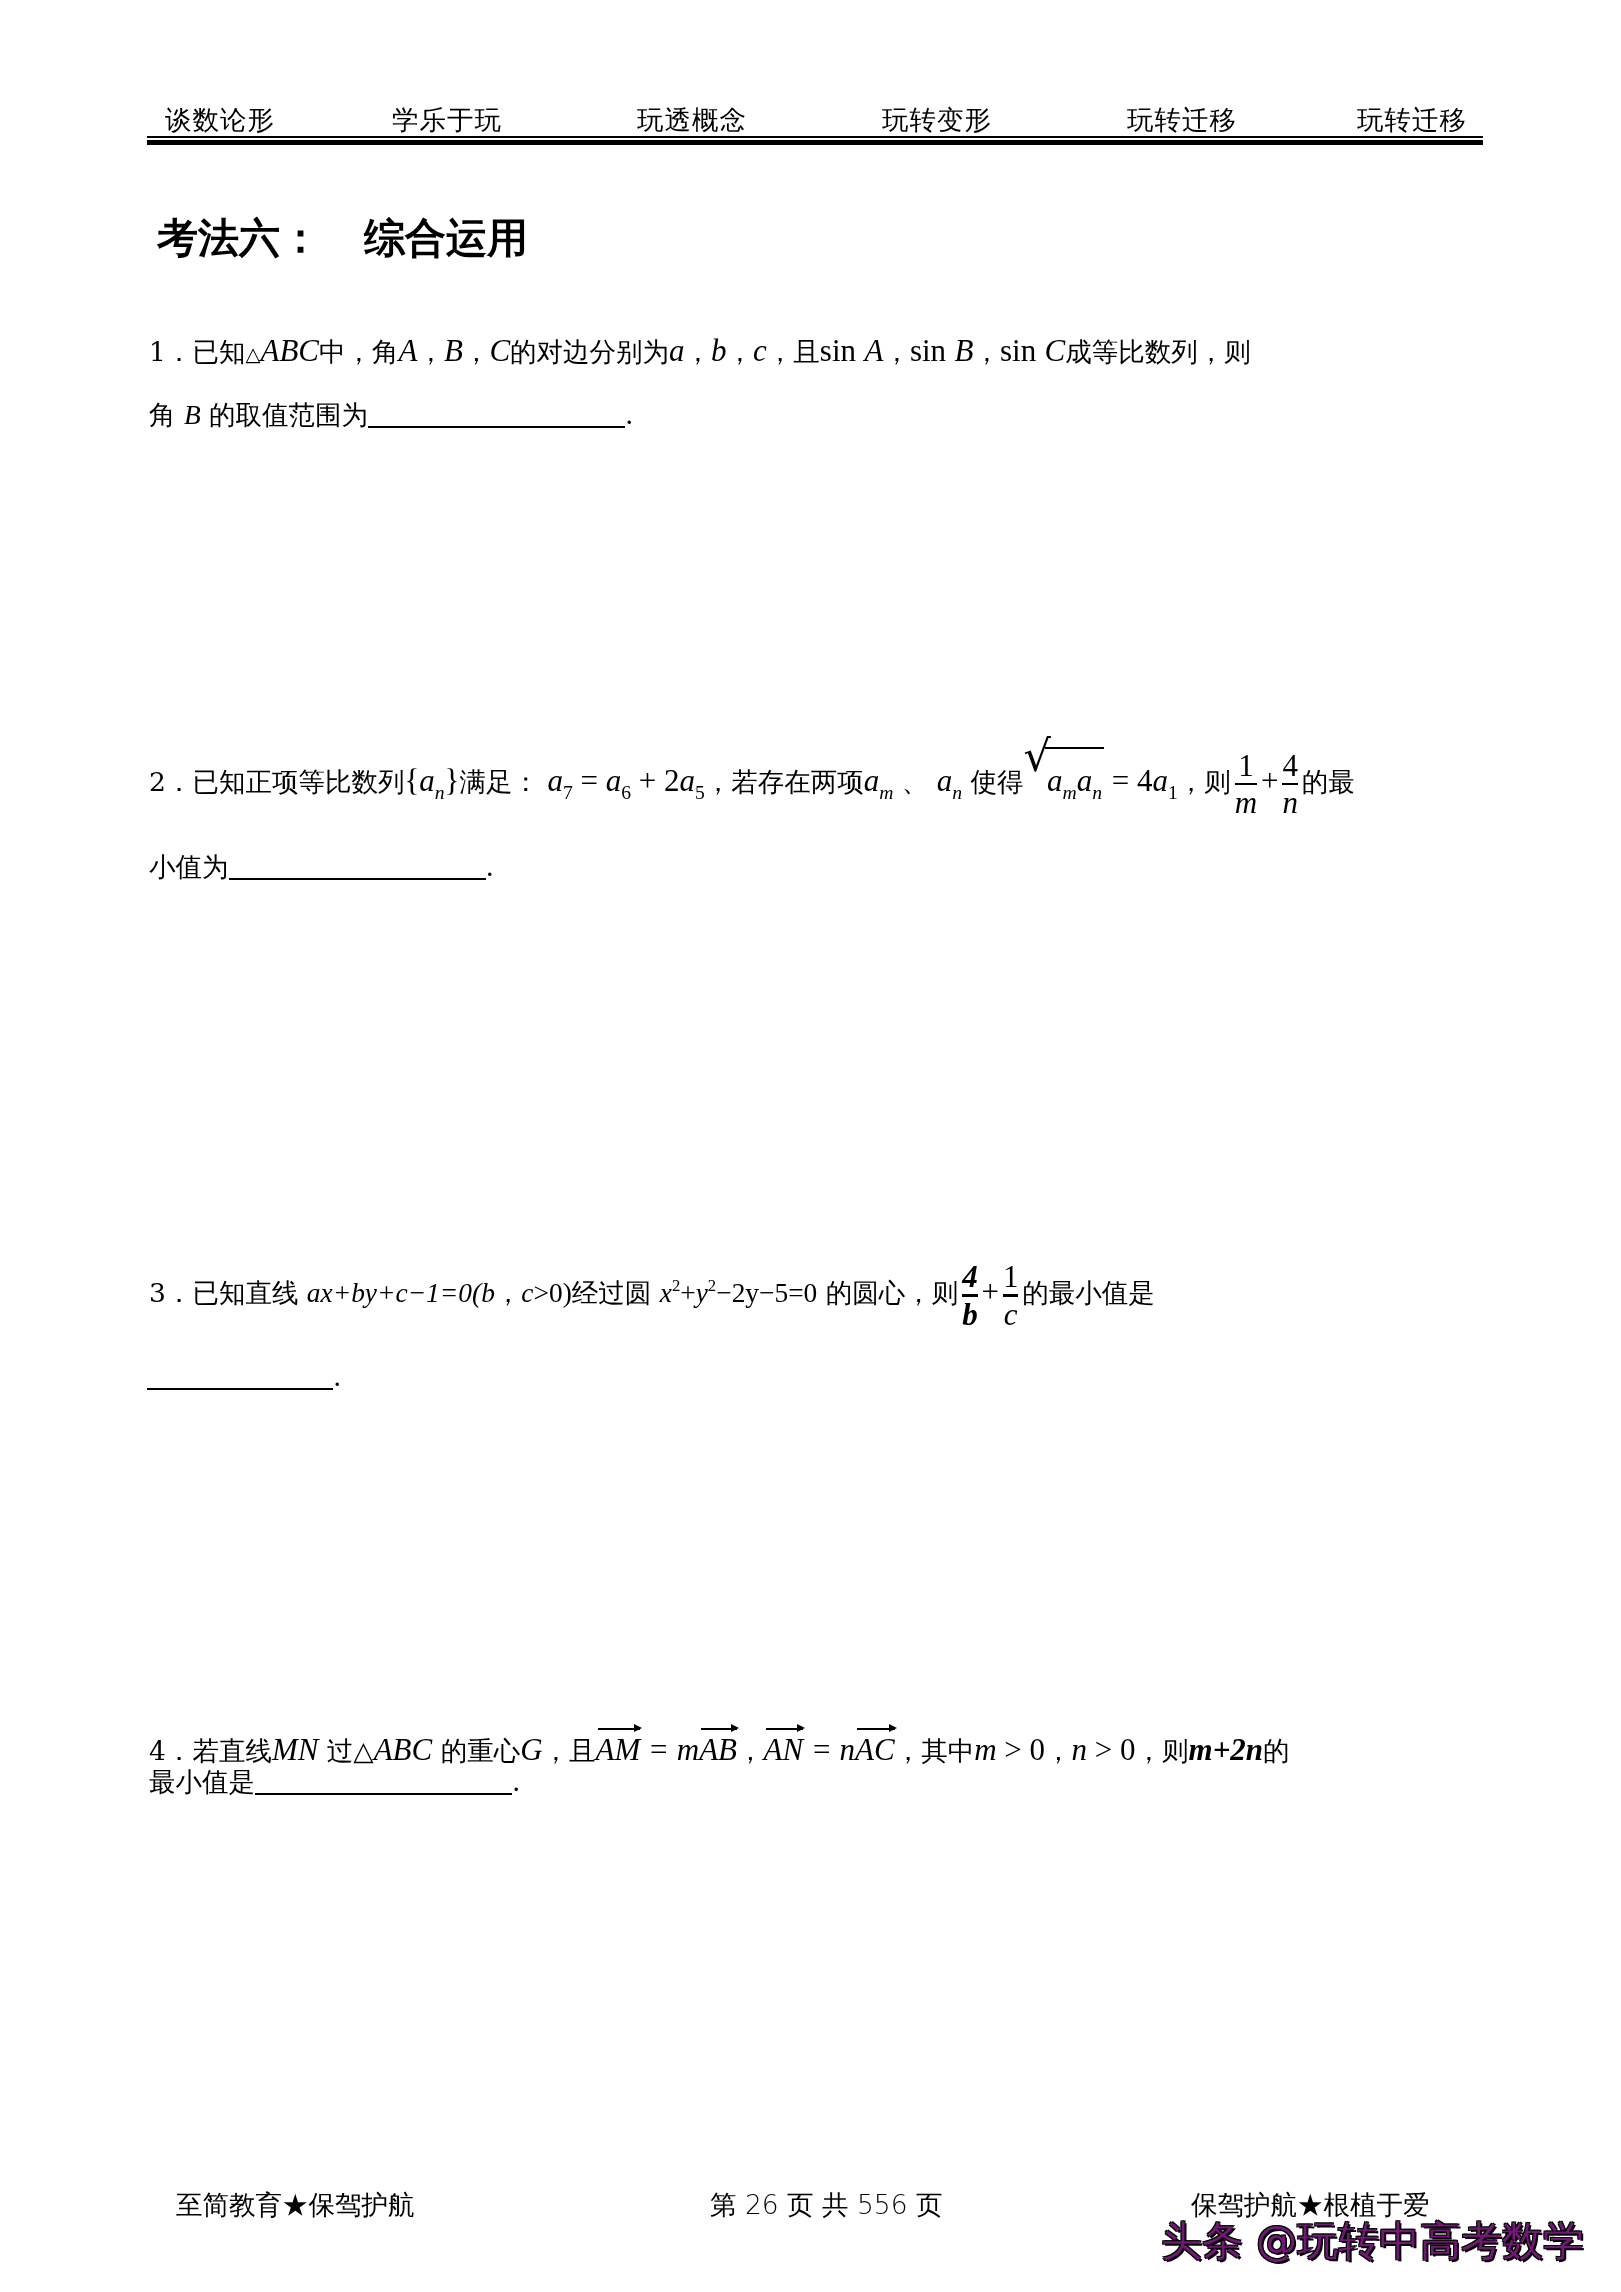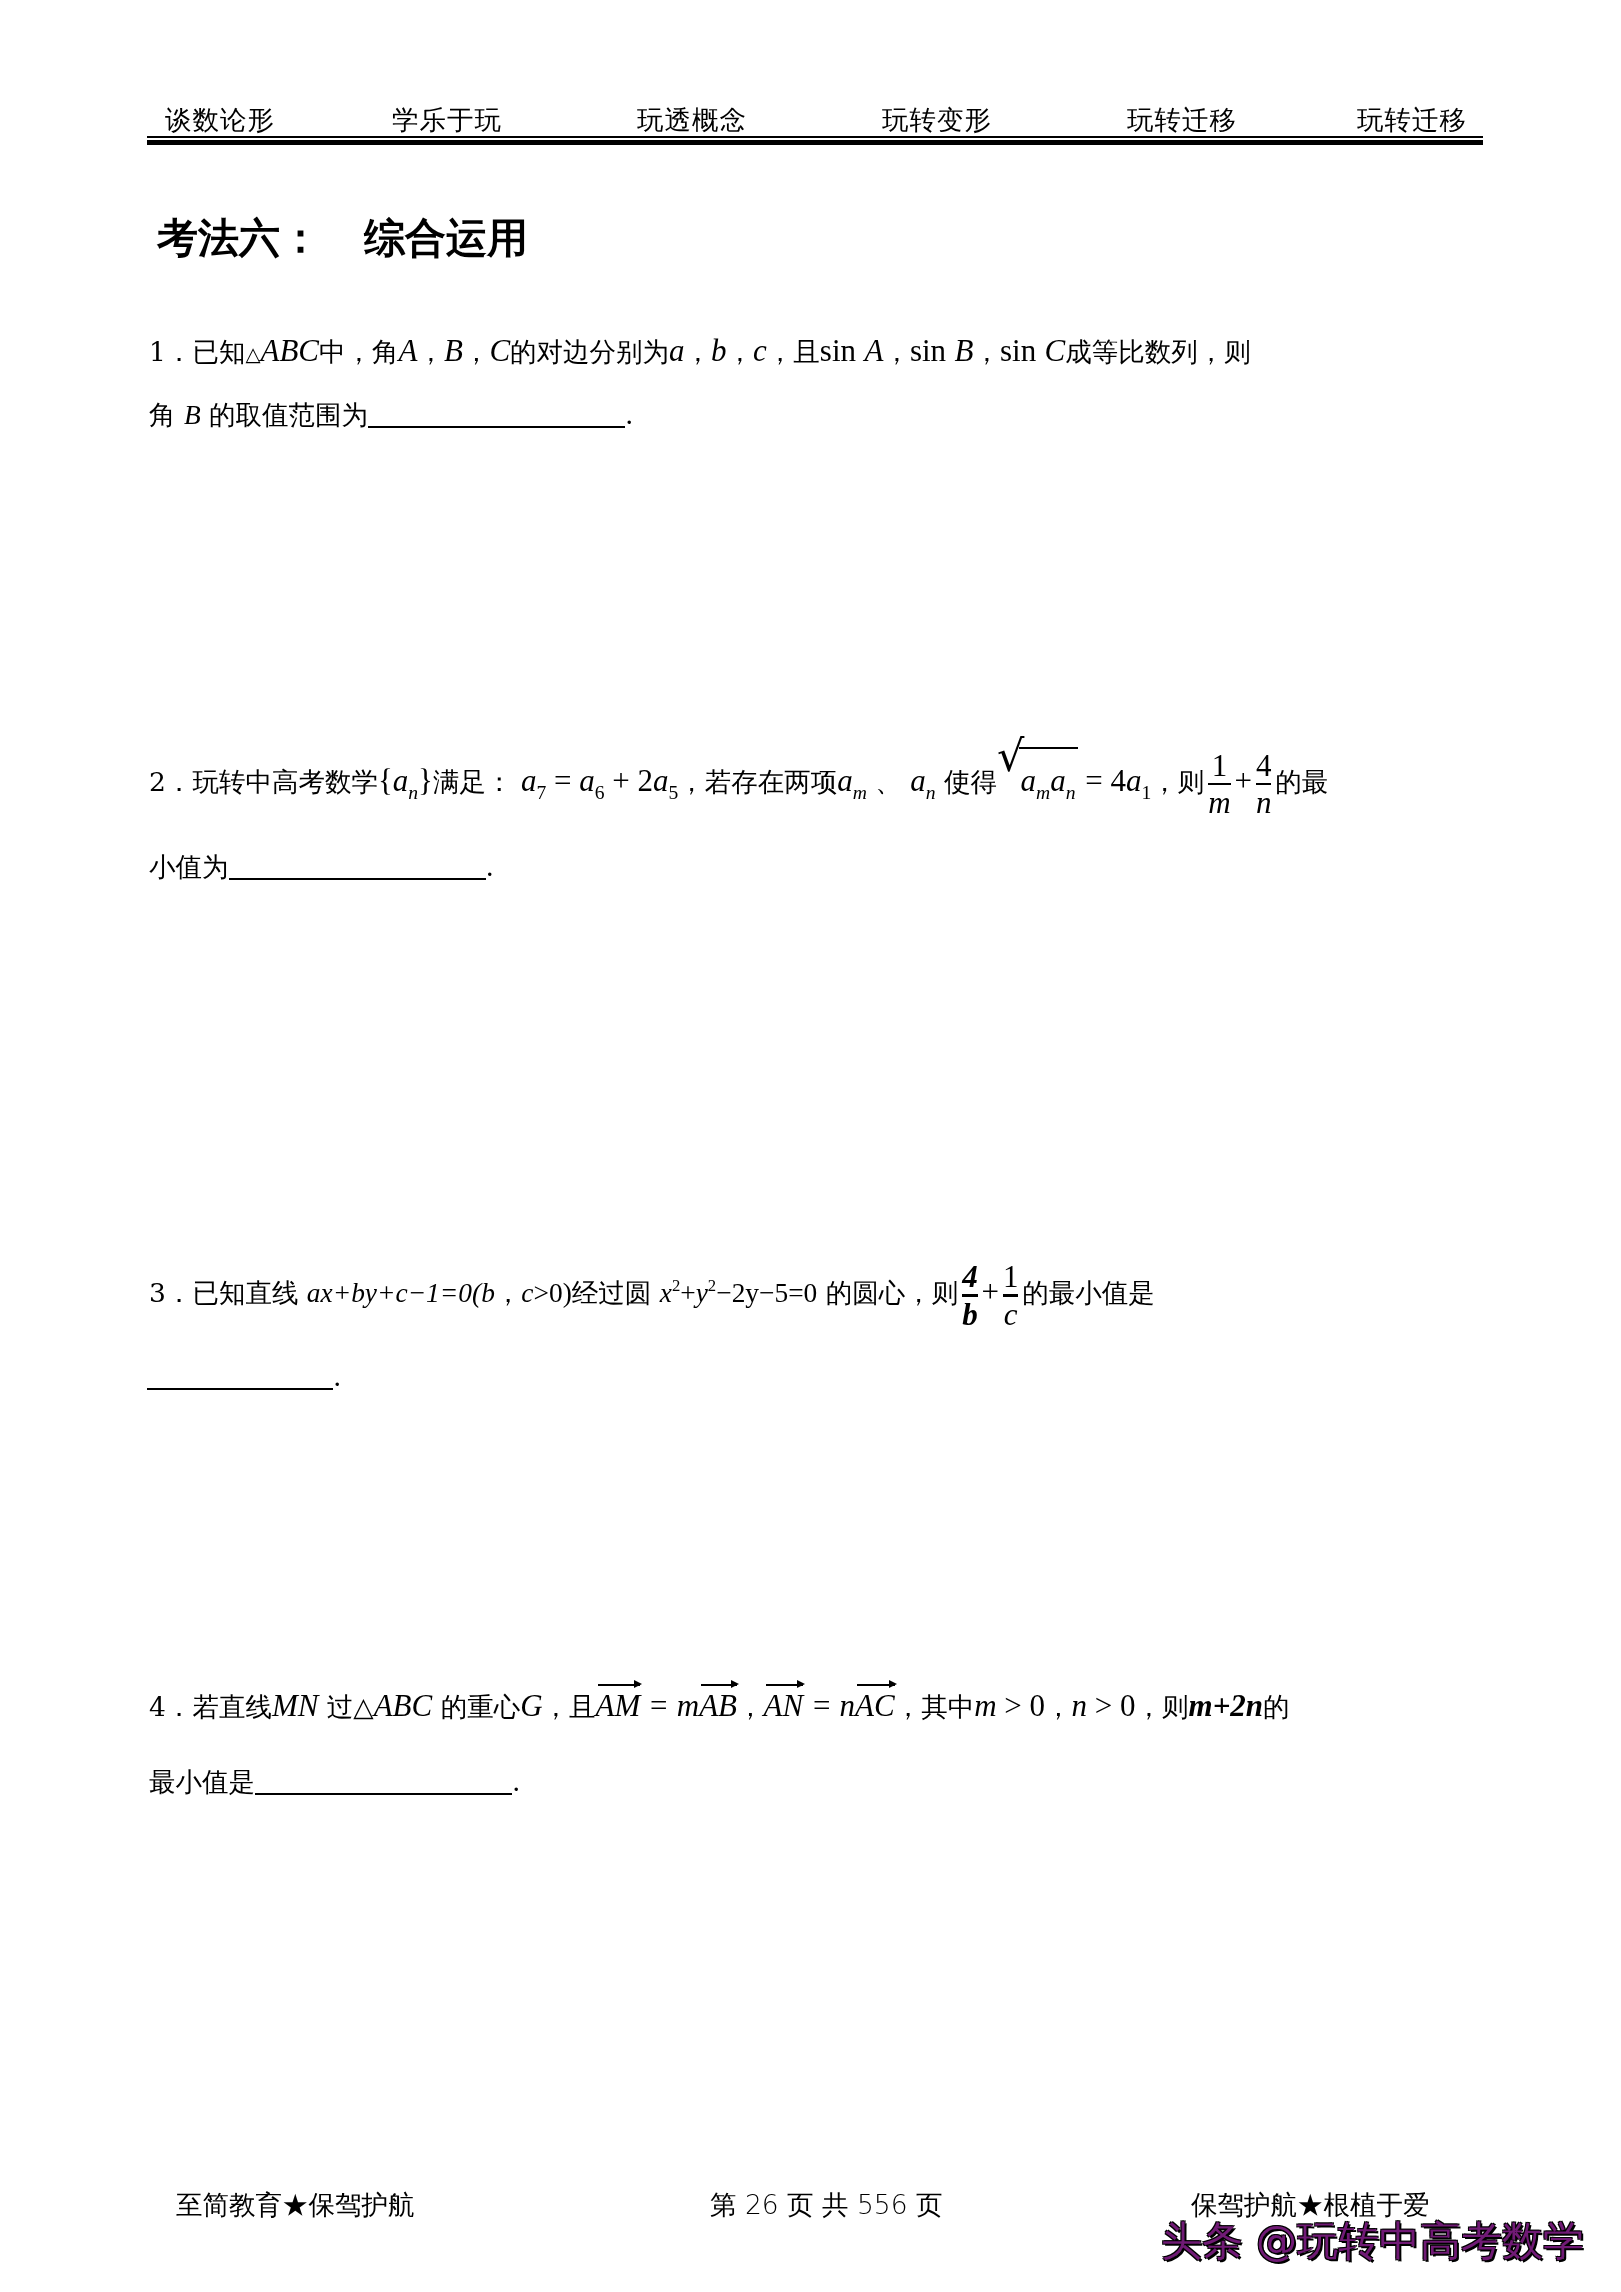--- a/index.html
+++ b/index.html
@@ -19,21 +19,21 @@
     .sub { font-size:19.6px; vertical-align:-7.8px; font-style:italic; font-family:"Liberation Serif",serif; }
     .subn { font-size:19.6px; vertical-align:-7.8px; font-family:"Liberation Serif",serif; }
     .sup { font-size:16.7px; vertical-align:11.8px; font-family:"Liberation Serif",serif; }
     .blank { display:inline-block; border-bottom:2px solid #000; height:29px; vertical-align:-3.9px; }
     .frac { display:inline-block; vertical-align:middle; text-align:center; margin:0 3.9px; }
     .frac .num, .frac .den { display:block; font-family:"Liberation Serif",serif; font-size:31px; line-height:33px; }
     .frac .bar { display:block; height:2.9px; background:#000; margin:1px 0; }
     .sqrt { display:inline-block; position:relative; padding-left:21.6px; }
     .sqrt .rad { position:absolute; left:0; top:-9.8px; font-size:43px; font-family:"DejaVu Sans",sans-serif; font-style:normal; }
     .sqrt .over { border-top:2px solid #000; display:inline-block; padding:12px 2px; }
-    .vec { display:inline-block; position:relative; }
+    .vec { display:inline-block; position:relative;margin-top:44px; }
     .vec::before { content:""; position:absolute; left:2px; right:0; top:-2px; height:2px; background:#000; }
     .vec::after { content:""; position:absolute; right:-2px; top:-5.9px; border-left:8.8px solid #000;
                   border-top:4.9px solid transparent; border-bottom:4.9px solid transparent; }
     .tri { font-family:"DejaVu Sans",sans-serif; font-size:19.6px; font-style:normal; }
     .footer { position:absolute; top:2189px; font-size:26.5px; line-height:31px;
               font-family:"DejaVu Sans","Liberation Sans",sans-serif; font-weight:300; }
     .watermark { position:absolute; left:1161px; top:2217px; font-size:41px; line-height:49px; color:#701a75;
                  font-family:"DejaVu Sans","Liberation Sans",sans-serif;
                  text-shadow: 2px 2px 0 #000, -1px -1px 0 #000, 1px -1px 0 #000, -1px 1px 0 #000; }
   </style>
@@ -59,21 +59,21 @@
   <div class="line" style="top:331px">
     <span>1．</span><span>已知</span><span class="tri">△</span><span class="m">ABC</span><span>中，角</span><span class="m">A</span><span>，</span><span class="m">B</span><span>，</span><span class="m">C</span><span>的对边分别为</span><span class="m">a</span><span>，</span><span class="m">b</span><span>，</span><span class="m">c</span><span>，且</span><span class="mn">sin</span> <span class="m">A</span><span>，</span><span class="mn">sin</span> <span class="m">B</span><span>，</span><span class="mn">sin</span> <span class="m">C</span><span>成等比数列，则</span>
   </div>
   <div class="line" style="top:395px">
     <span>角</span> <span class="m" style="font-size:27.4px">B</span> <span>的取值范围为</span><span class="blank" style="width:257px"></span><span>.</span>
   </div>
 </div>
 
 <div>
   <div class="line" style="top:747px">
-    <span>2．</span><span>玩转中高考数学</span><span class="mn">{</span><span class="m">a</span><span class="sub">n</span><span class="mn">}</span><span>满足：</span>
+    <span>2．</span><span>已知正项等比数列</span><span class="mn">{</span><span class="m">a</span><span class="sub">n</span><span class="mn">}</span><span>满足：</span>
     <span class="m">a</span><span class="subn">7</span><span class="mn"> = </span><span class="m">a</span><span class="subn">6</span><span class="mn"> + 2</span><span class="m">a</span><span class="subn">5</span><span>，若存在两项</span><span class="m">a</span><span class="sub">m</span><span> 、 </span><span class="m">a</span><span class="sub">n</span><span> 使得</span><span class="sqrt"><span class="rad">√</span><span class="over"><span class="m">a</span><span class="sub">m</span><span class="m">a</span><span class="sub">n</span></span></span><span class="mn"> = 4</span><span class="m">a</span><span class="subn">1</span><span>，则</span><span class="frac"><span class="num">1</span><span class="bar"></span><span class="den" style="font-style:italic">m</span></span><span class="mn">+</span><span class="frac"><span class="num">4</span><span class="bar"></span><span class="den" style="font-style:italic">n</span></span><span>的最</span>
   </div>
   <div class="line" style="top:847px">
     <span>小值为</span><span class="blank" style="width:257px"></span><span>.</span>
   </div>
 </div>
 
 <div>
   <div class="line" style="top:1260px">
     <span>3．</span><span>已知直线 </span><span class="m" style="font-size:27.4px">ax+by+c−1=0(</span><span class="m" style="font-size:27.4px">b</span><span>，</span><span class="m" style="font-size:27.4px">c</span><span class="mn" style="font-size:27.4px">&gt;0)</span><span>经过圆 </span><span class="m" style="font-size:27.4px">x</span><span class="sup">2</span><span class="mn" style="font-size:27.4px">+</span><span class="m" style="font-size:27.4px">y</span><span class="sup">2</span><span class="mn" style="font-size:27.4px">−2y−5=0</span><span> 的圆心，则</span><span class="frac"><span class="num" style="font-weight:bold;font-style:italic">4</span><span class="bar"></span><span class="den" style="font-weight:bold;font-style:italic">b</span></span><span class="mn">+</span><span class="frac"><span class="num">1</span><span class="bar"></span><span class="den" style="font-style:italic">c</span></span><span>的最小值是</span>

